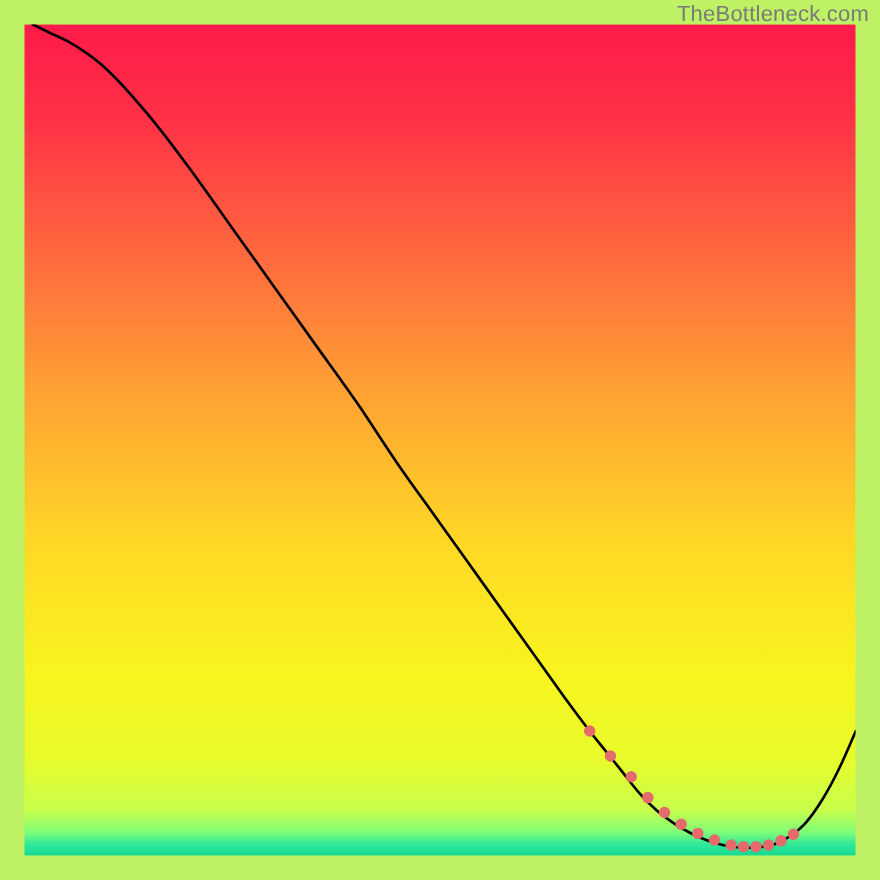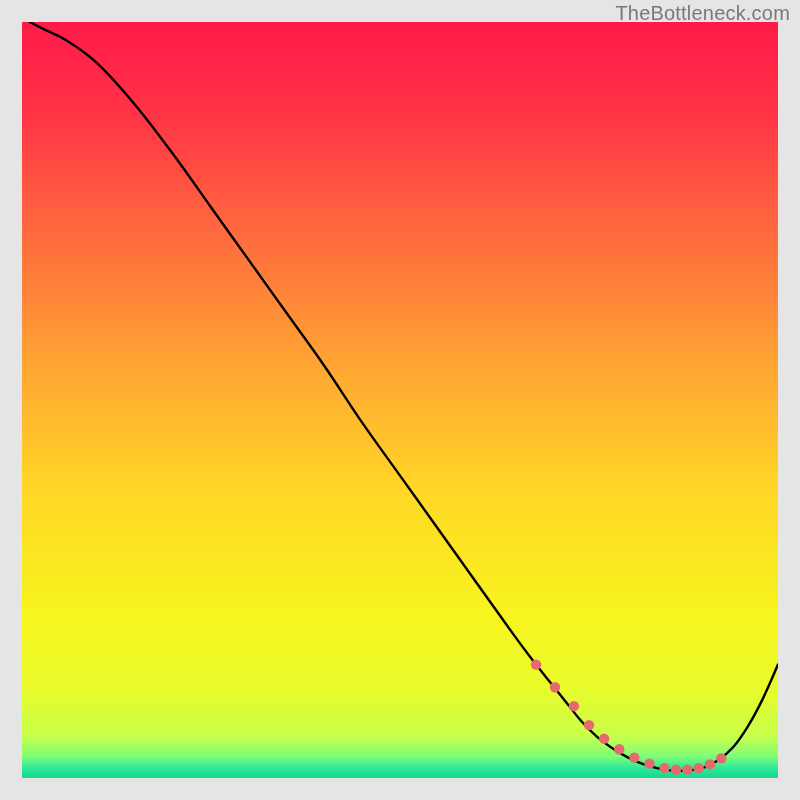--- a/index.html
+++ b/index.html
@@ -9,21 +9,21 @@
     height: 800px;
     background: #000;
     overflow: hidden;
   }
   .frame {
     position: absolute;
     left: 0;
     top: 0;
     width: 800px;
     height: 800px;
-    background: #e5e5e5;
+    background: #bef264;
   }
   .plot-area {
     position: absolute;
     left: 22px;
     top: 22px;
     width: 756px;
     height: 756px;
     overflow: hidden;
   }
   .gradient {

